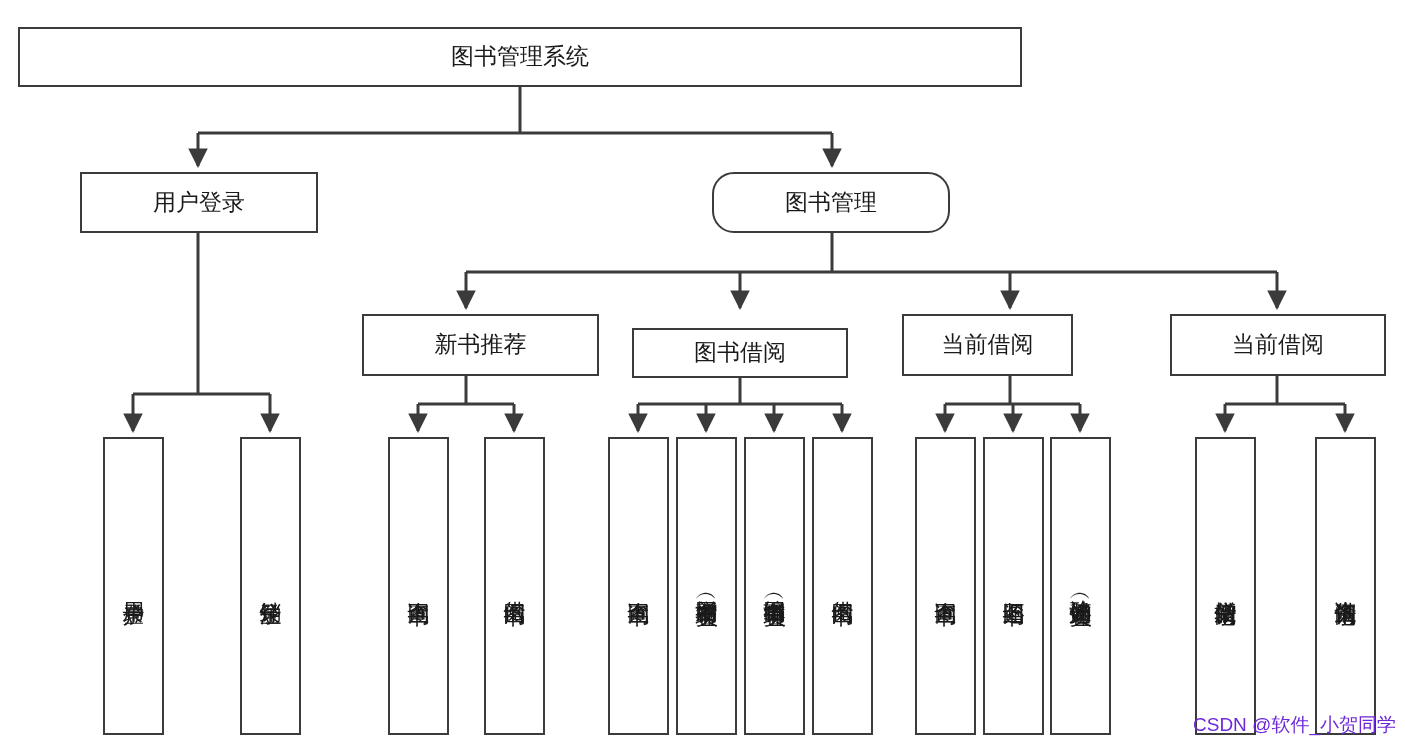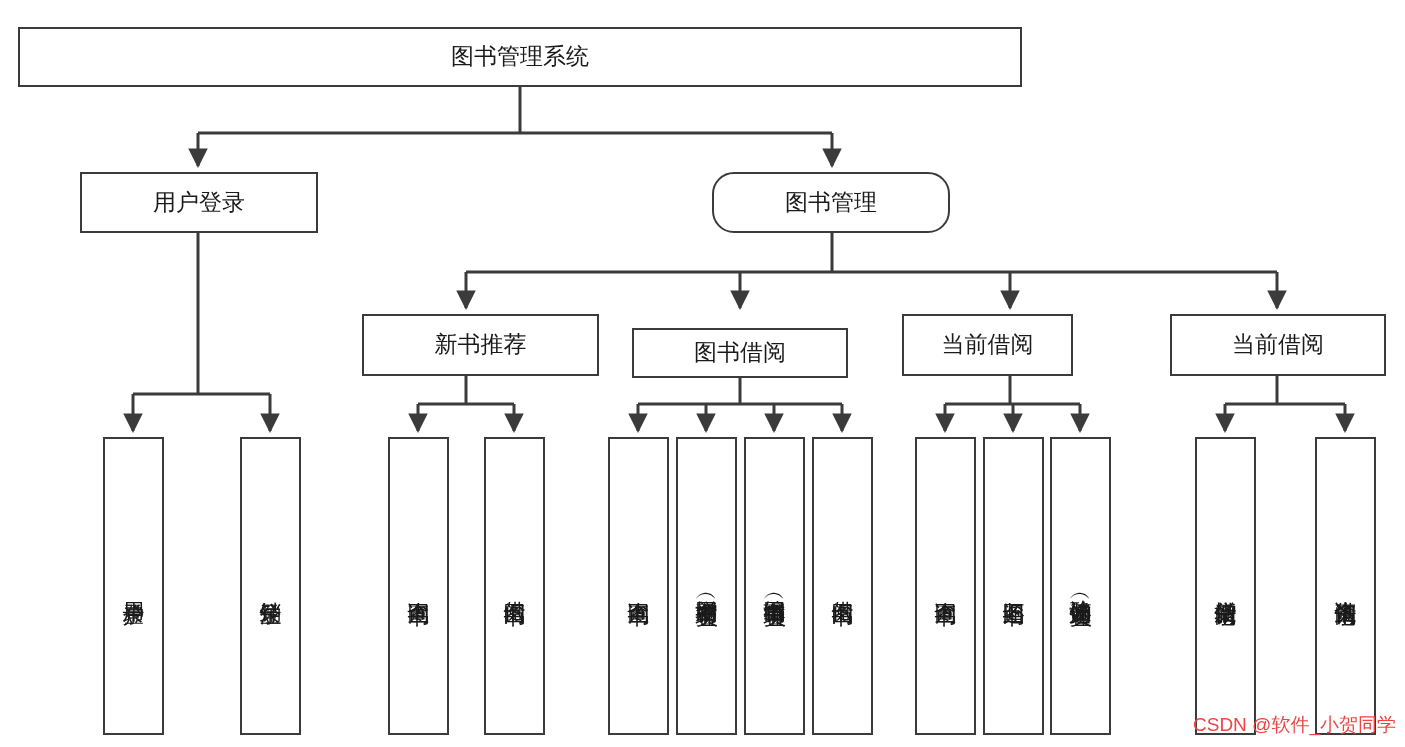--- a/index.html
+++ b/index.html
@@ -50,21 +50,21 @@
     text-orientation: upright;
     font-size: 22px;
     letter-spacing: 1px;
     line-height: 1.0;
   }
   .watermark {
     position: absolute;
     left: 1193px;
     top: 712px;
     font-size: 19px;
-    color: #ef4444;
+    color: #6d28d9;
     white-space: nowrap;
     pointer-events: none;
   }
 </style>
 </head>
 <body>
 
 <div id="diagram-root">
 
   <svg class="edges" viewBox="0 0 1405 747" xmlns="http://www.w3.org/2000/svg">

